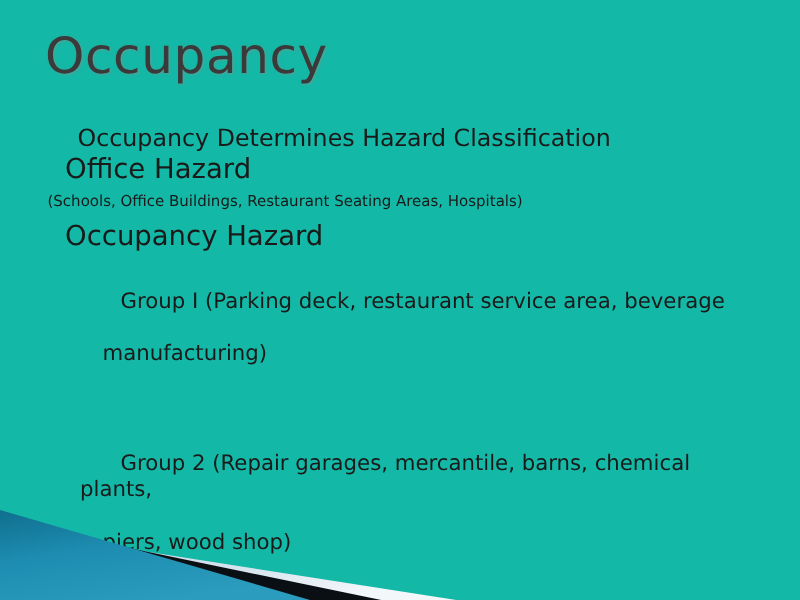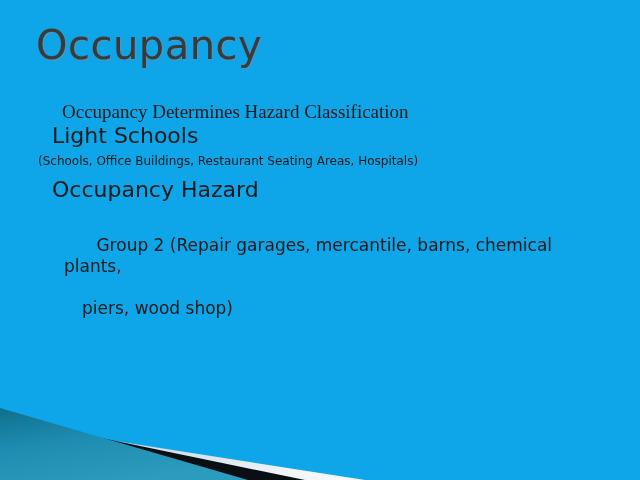--- a/index.html
+++ b/index.html
@@ -8,21 +8,21 @@
     padding: 0;
     background: #ffffff;
   }
   body {
     font-family: "DejaVu Sans", sans-serif;
   }
   .slide {
     position: relative;
     width: 640px;
     height: 480px;
-    background: #0ea5e9;
+    background: #14b8a6;
     overflow: hidden;
   }
 
   
   .slide-title {
     position: absolute;
     left: 36px;
     top: 24px;
     font-family: "DejaVu Sans", sans-serif;
     font-size: 40px;
@@ -46,21 +46,20 @@
 
   .line {
     white-space: pre-wrap;
   }
 
   
   .l-headline {
     font-size: 19px;
     line-height: 23px;
     padding-left: 24px;
-    font-family: Liberation Serif, serif;
   }
 
   
   .l-heading {
     font-size: 22px;
     line-height: 26px;
     padding-left: 14px;
   }
 
   
@@ -101,29 +100,33 @@
 <body>
 
 <div class="slide">
 
   <div class="slide-title">Occupancy</div>
 
   <div class="body-block">
 
     <div class="line l-headline">Occupancy Determines Hazard Classification</div>
 
-    <div class="line l-heading">Light Schools</div>
+    <div class="line l-heading">Office Hazard</div>
     <div class="line l-paren">(Schools, Office Buildings, Restaurant Seating Areas, Hospitals)</div>
 
     <div class="gap-sm"></div>
 
     <div class="line l-heading">Occupancy Hazard</div>
 
     <div class="gap-md"></div>
 
+    <div class="line l-group">
+      <span>Group I (Parking deck, restaurant service area, beverage</span>
+      <span class="cont">manufacturing)</span>
+    </div>
 
     <div class="gap-sm"></div>
 
     <div class="line l-group">
       <span>Group 2 (Repair garages, mercantile, barns, chemical plants,</span>
       <span class="cont">piers, wood shop)</span>
     </div>
 
   </div>
 

